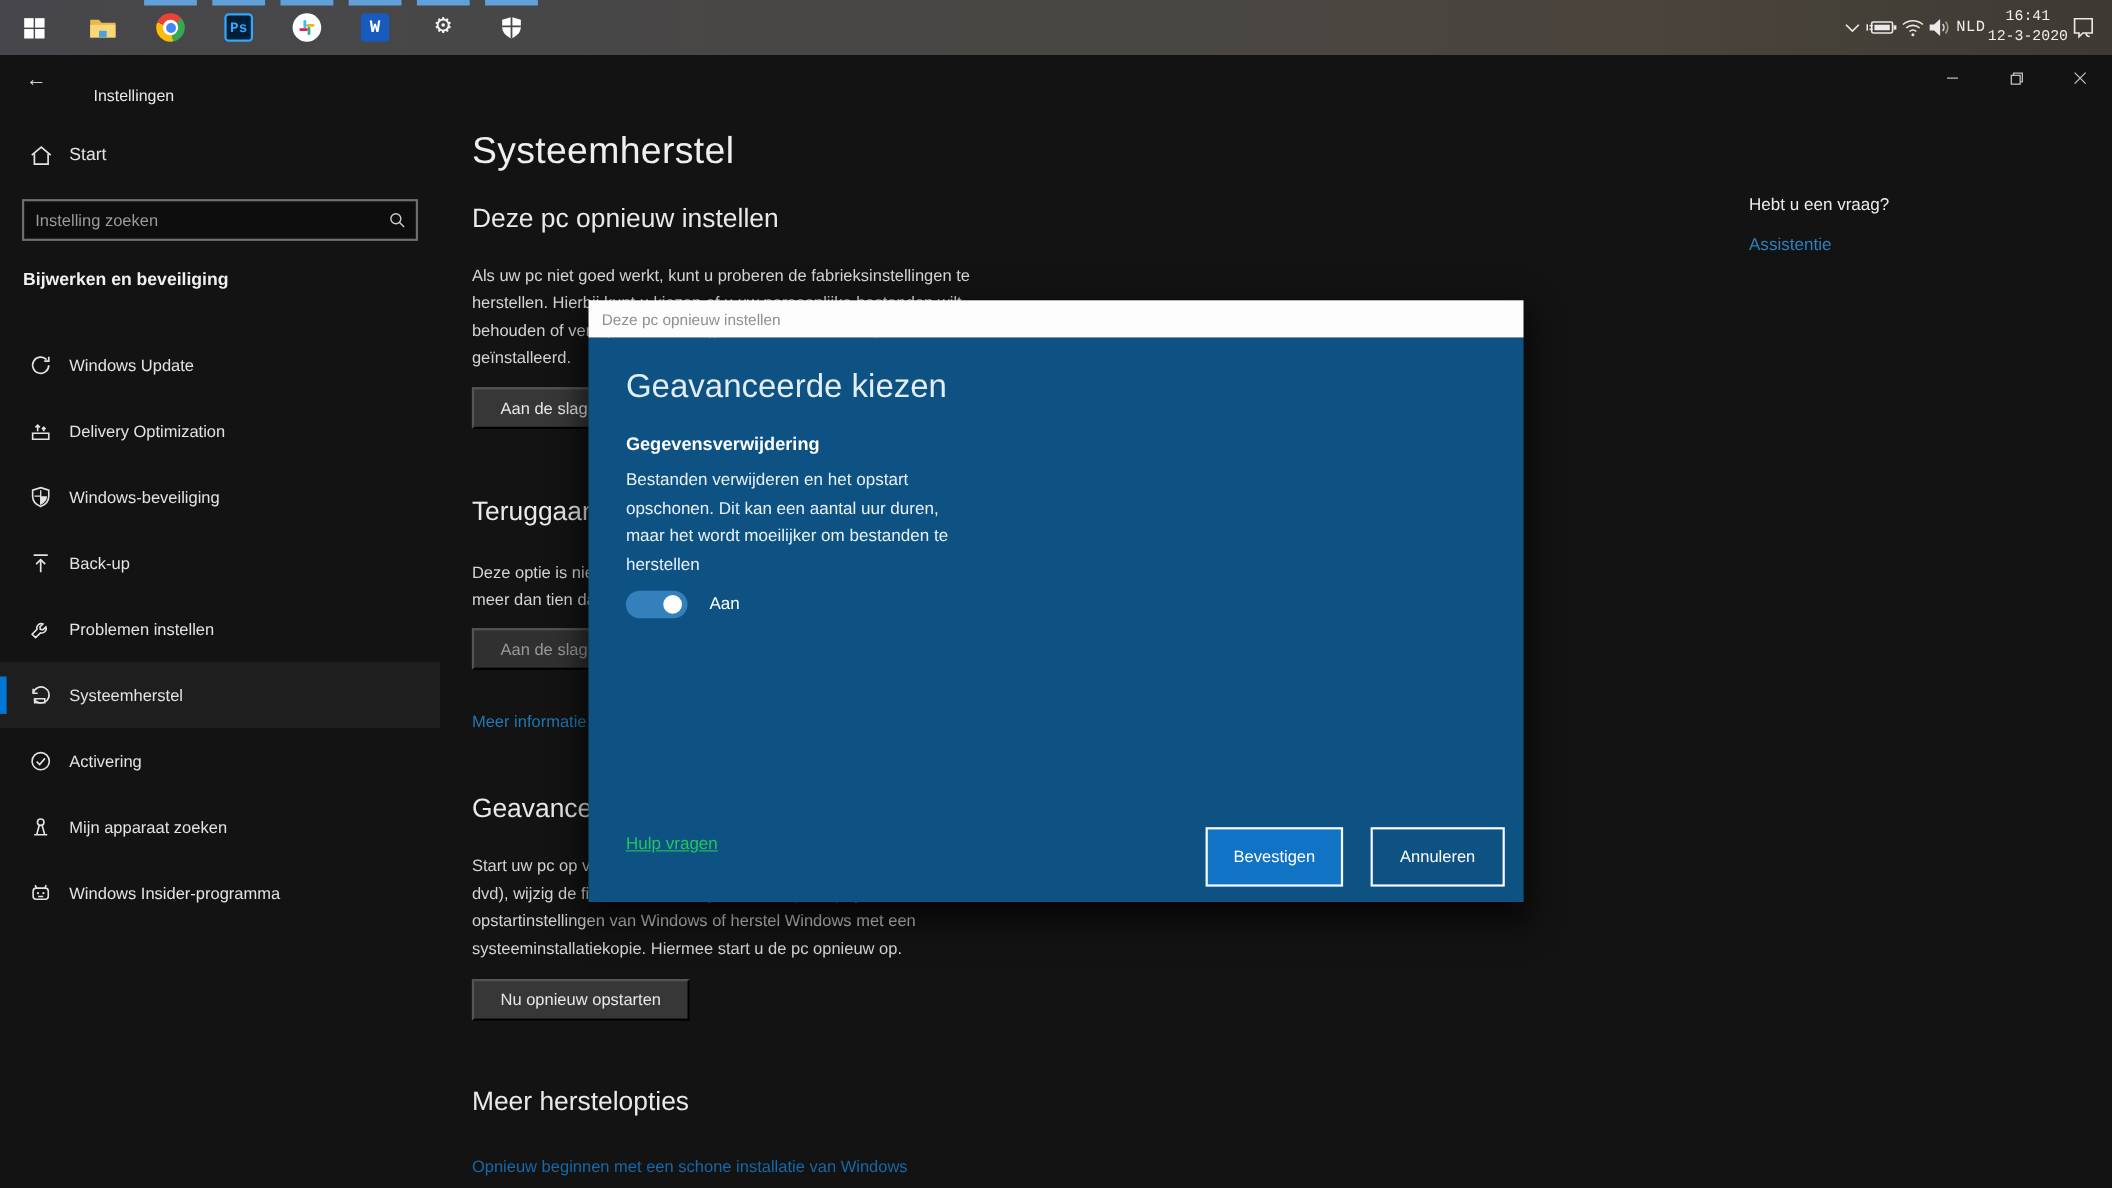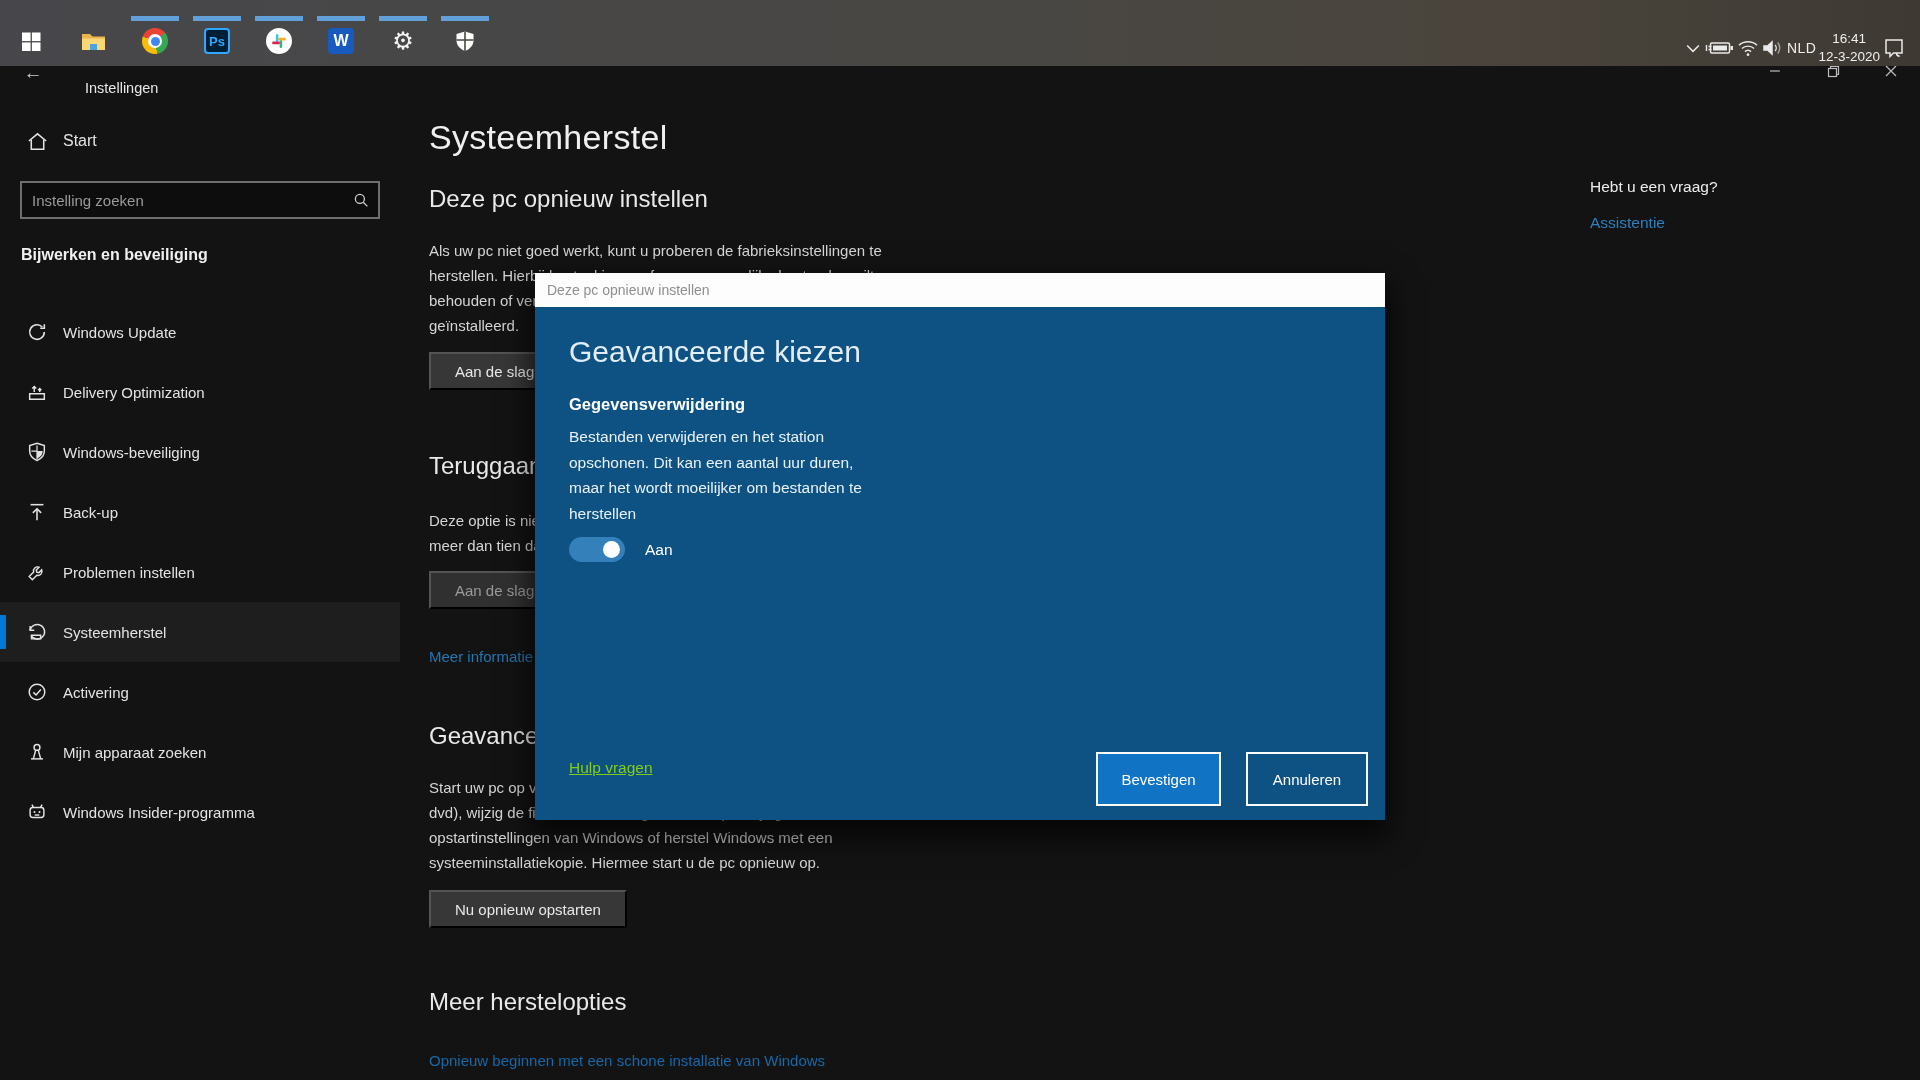--- a/index.html
+++ b/index.html
@@ -1,22 +1,22 @@
 <!DOCTYPE html>
 <html><head>
 <meta charset="utf-8">
 <style>
   * { margin:0; padding:0; box-sizing:border-box; }
   html,body { width:1920px; height:1080px; overflow:hidden; background:#131313;
     font-family:"Liberation Sans","DejaVu Sans",sans-serif; color:#dedede; }
 
   
-  .taskbar { position:absolute; left:0; top:0; width:1920px; height:66px;
+  .taskbar { position:absolute; left:0; top:0; width:1920px; height:50px;
     background:linear-gradient(90deg,#47474b 0%,#494743 55%,#4a443c 78%,#3e3a33 100%);
-    display:flex; align-items:flex-end; z-index:50; }
+    display:flex; align-items:center; z-index:50;font-family:Liberation Mono, monospace; }
   .tb-btn { width:62px; height:50px; display:flex; align-items:center; justify-content:center; position:relative; }
   .tb-btn .run-ind { position:absolute; top:0; left:7px; right:7px; height:5px; background:#61a0d8; }
   .tb-ico { width:27px; height:27px; display:flex; align-items:center; justify-content:center; }
   .ps-tile { width:26px; height:26px; background:#001e36; border:2px solid #31a8ff; border-radius:4px;
     color:#31a8ff; font-size:13px; font-weight:bold; display:flex; align-items:center; justify-content:center; }
   .word-tile { width:26px; height:26px; background:#185abd; border-radius:4px; color:#fff; font-size:16px;
     font-weight:bold; display:flex; align-items:center; justify-content:center; }
   .chrome-ico { width:26px; height:26px; border-radius:50%; position:relative;
     background:conic-gradient(from -70deg,#ea4335 0 120deg,#4285f4 0 121deg,#34a853 121deg 240deg,#fbbc05 240deg 360deg); }
   .chrome-ico::before { content:""; position:absolute; left:6px; top:6px; width:14px; height:14px; border-radius:50%; background:#fff; }
@@ -75,21 +75,21 @@
   .dlg-titlebar { height:34px; background:#fdfdfd; display:flex; align-items:center; }
   .dlg-title { margin-left:12px; font-size:14px; color:#8f8f8f; }
   .dlg-body { position:relative; height:513px; background:#0e5283; color:#fff; }
   .dlg-h { position:absolute; left:34px; top:28px; font-size:30px; font-weight:300; color:#e3edf6; }
   .dlg-opt-title { position:absolute; left:34px; top:88px; font-size:16.5px; font-weight:bold; }
   .dlg-opt-desc { position:absolute; left:34px; top:117px; width:320px; font-size:15.5px; line-height:25.5px; color:#e9f1f8; }
   .toggle-row { position:absolute; left:34px; top:230px; display:flex; align-items:center; }
   .toggle { width:56px; height:25px; border-radius:13px; background:#3380ba; position:relative; }
   .toggle .knob { position:absolute; right:5px; top:4px; width:17px; height:17px; border-radius:50%; background:#fff; }
   .toggle-label { margin-left:20px; font-size:15.5px; }
-  .dlg-help { position:absolute; left:34px; top:452px; font-size:15.5px; color:#84cc16; text-decoration:underline; }
+  .dlg-help { position:absolute; left:34px; top:452px; font-size:15.5px; color:#22c55e; text-decoration:underline; }
   .dlg-btn { position:absolute; top:445px; height:54px; border:2px solid #fbfbfb; color:#fff; font-size:15px;
     display:flex; align-items:center; justify-content:center; font-family:inherit; }
   .dlg-btn.confirm { left:561px; width:125px; background:#1173c4; }
   .dlg-btn.cancel { left:711px; width:122px; background:transparent; }
 
   svg.ic { display:block; }
 </style>
 </head>
 <body>
 
@@ -358,21 +358,21 @@
   <a class="help-link link">Assistentie</a>
 </div>
 
 <div class="dialog">
   <div class="dlg-titlebar">
     <span class="dlg-title">Deze pc opnieuw instellen</span>
   </div>
   <div class="dlg-body">
     <div class="dlg-h">Geavanceerde kiezen</div>
     <div class="dlg-opt-title">Gegevensverwijdering</div>
-    <div class="dlg-opt-desc">Bestanden verwijderen en het station opschonen. Dit kan een aantal uur duren, maar het wordt moeilijker om bestanden te herstellen</div>
+    <div class="dlg-opt-desc">Bestanden verwijderen en het opstart opschonen. Dit kan een aantal uur duren, maar het wordt moeilijker om bestanden te herstellen</div>
     <div class="toggle-row">
       <div class="toggle">
         <span class="knob"></span>
       </div>
       <span class="toggle-label">Aan</span>
     </div>
     <a class="dlg-help">Hulp vragen</a>
     <button class="dlg-btn confirm">Bevestigen</button>
     <button class="dlg-btn cancel">Annuleren</button>
   </div>

